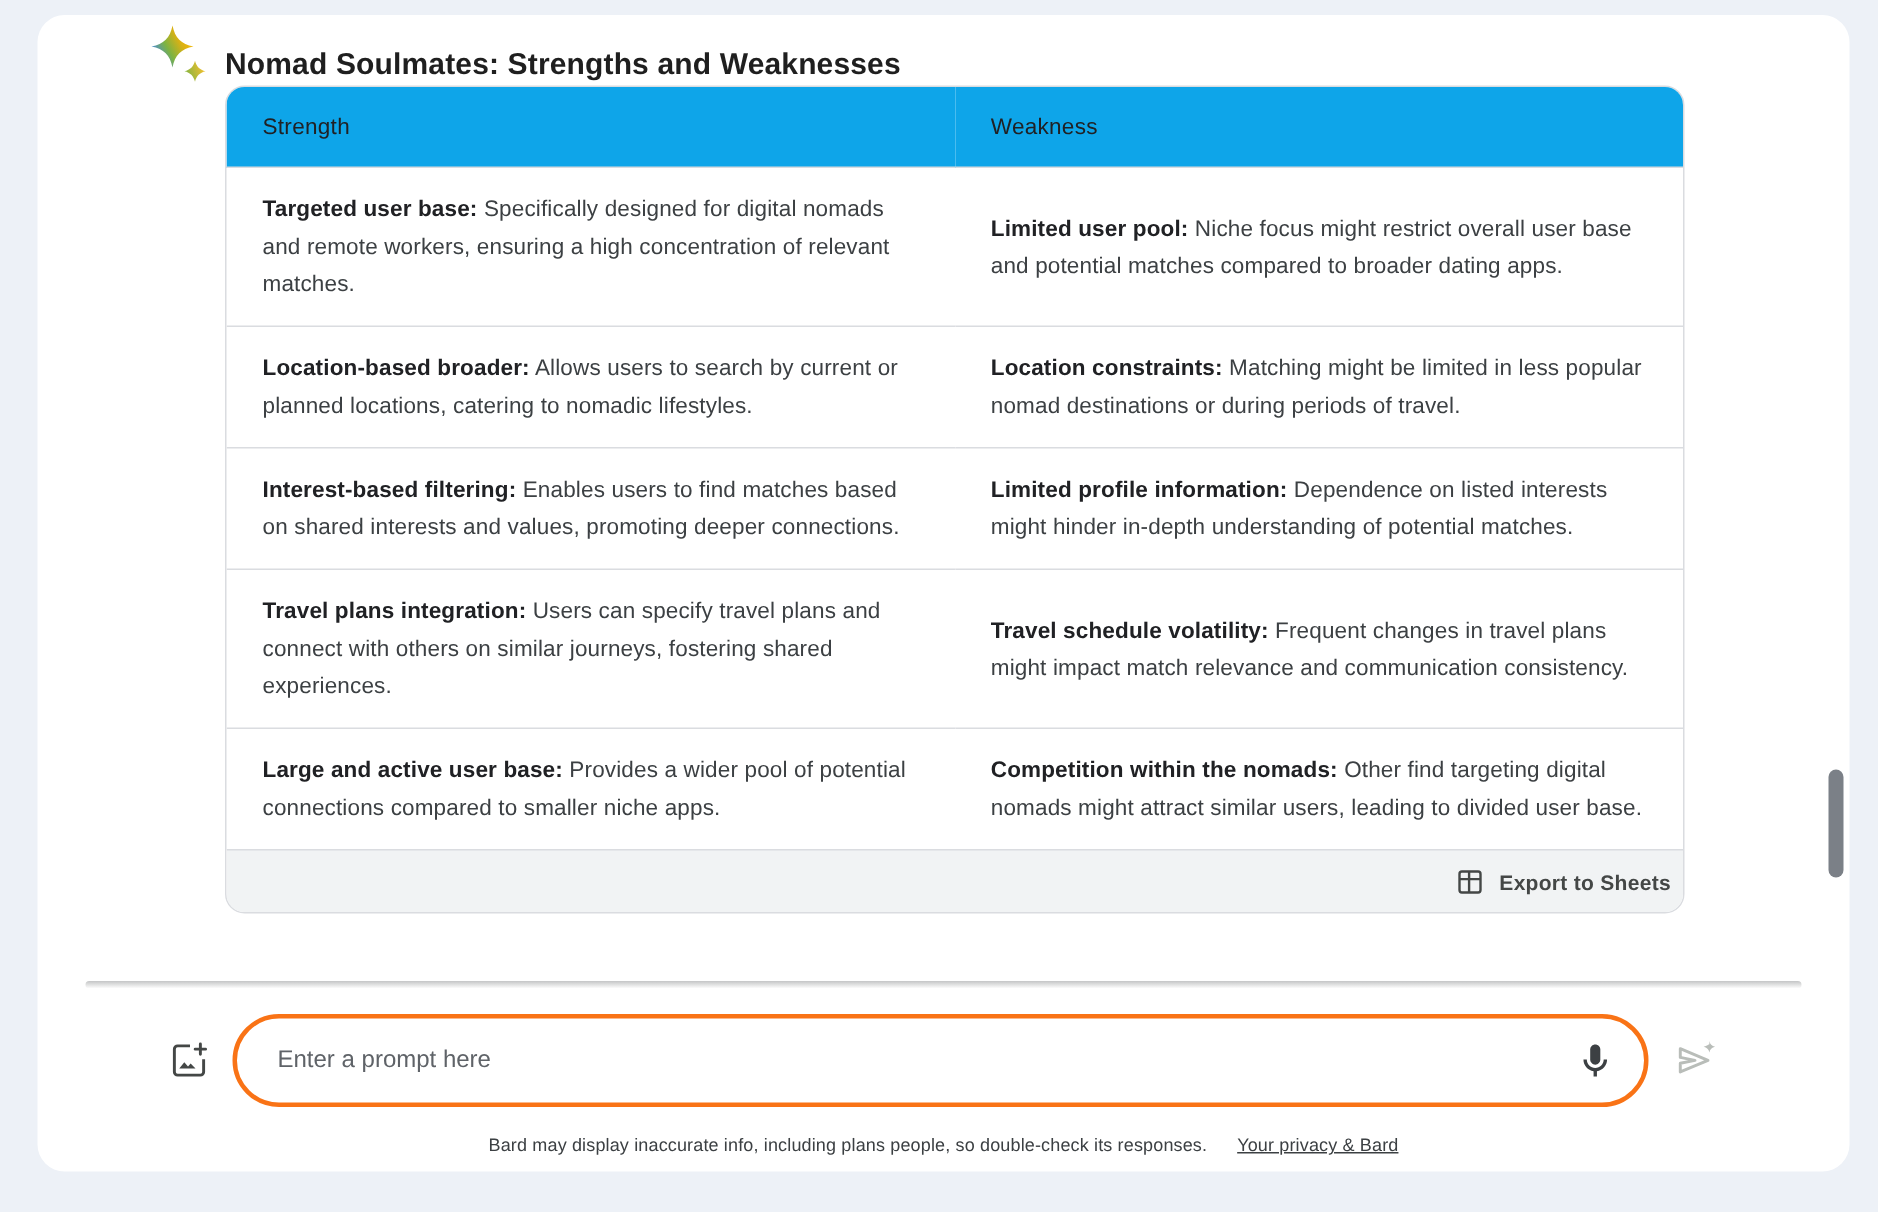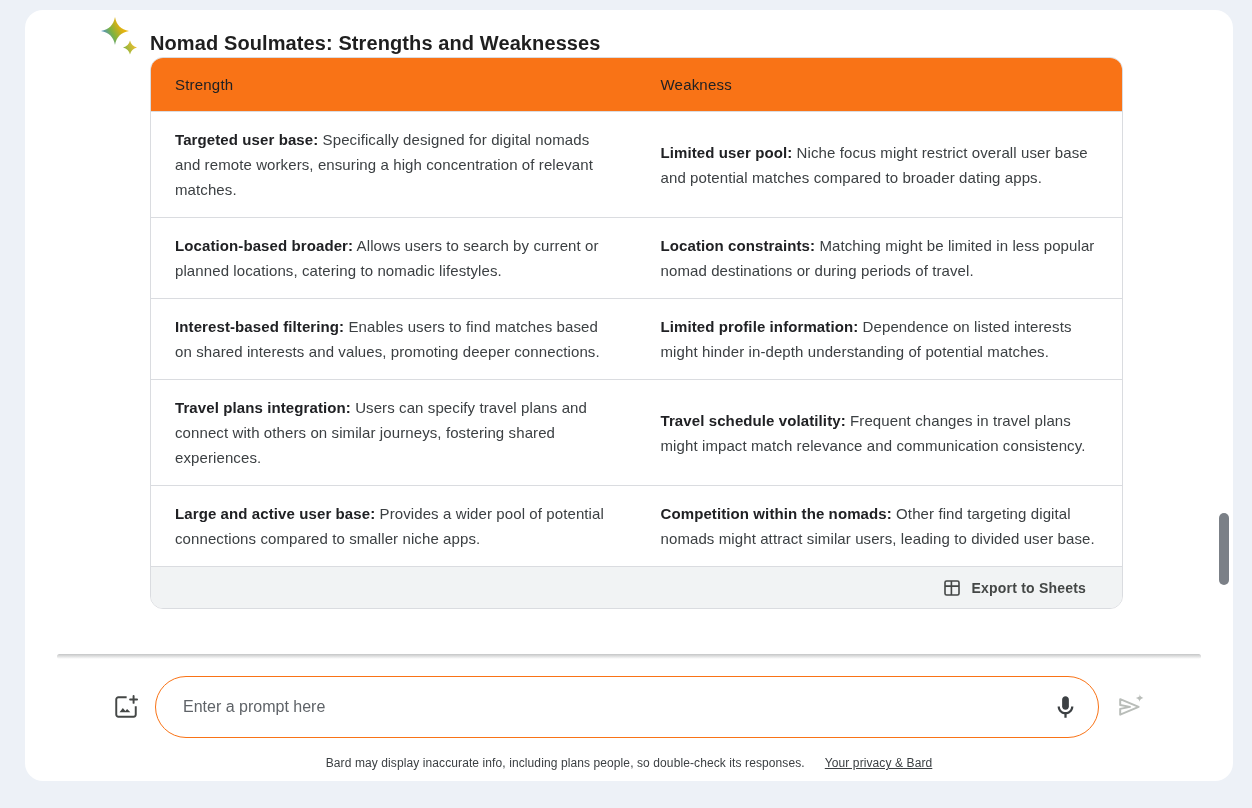--- a/index.html
+++ b/index.html
@@ -21,35 +21,35 @@
     position: absolute; left: 125px; top: 22px;
     font-size: 20px; font-weight: 700; color: #1f1f1f; letter-spacing: .1px;
   }
   .table-wrap {
     position: absolute; left: 125px; top: 47px; width: 973px;
     border: 1px solid #dadce0; border-radius: 13px;
     overflow: hidden; background: #fff;
   }
   table { width: 100%; border-collapse: collapse; }
   thead th {
-    background: #f97316;
+    background: #0ea5e9;
     text-align: left; font-size: 15px; font-weight: 500; color: #202124;
     padding: 18px 24px; border-bottom: 1px solid #dadce0;
     width: 50%; letter-spacing: .2px;
   }
   tbody td {
     padding: 15px 24px; vertical-align: middle;
     font-size: 15px; line-height: 25px; color: #3c4043; letter-spacing: .1px;
   }
   tbody tr + tr td { border-top: 1px solid #dadce0; }
   .term { font-weight: 700; color: #202124; }
   .table-footer {
     display: flex; justify-content: flex-end; align-items: center;
     background: #f1f3f4; border-top: 1px solid #dadce0;
-    height: 42px; padding: 0 36px;
+    height: 42px; padding: 0 8px;
   }
   .export-btn {
     display: flex; align-items: center; gap: 11px;
     background: none; border: none; cursor: pointer;
     font-family: "Liberation Sans", sans-serif;
     font-size: 14px; font-weight: 600; color: #444746; letter-spacing: .2px;
   }
   .scroll-shadow {
     position: absolute; left: 32px; right: 32px; top: 644px; height: 5px;
     background: linear-gradient(to bottom, rgba(60,64,67,.30), rgba(60,64,67,0));
@@ -59,21 +59,21 @@
     position: absolute; left: 88px; top: 666px; width: 1032px; height: 62px;
     display: flex; align-items: center;
   }
   .img-btn {
     width: 26px; height: 26px; margin-right: 16px;
     background: none; border: none; cursor: pointer; padding: 0;
     display: flex; align-items: center; justify-content: center; flex: none;
   }
   .prompt-pill {
     flex: 1; height: 62px;
-    border: 1px solid #f97316; border-radius: 31px;
+    border: 3px solid #f97316; border-radius: 31px;
     display: flex; align-items: center;
     padding: 0 16px 0 27px; background: #fff;
   }
   .prompt-input {
     flex: 1; border: none; outline: none; background: transparent;
     font-family: "Liberation Sans", sans-serif;
     font-size: 16px; color: #1f1f1f;
   }
   .prompt-input::placeholder { color: #5f6368; opacity: 1; }
   .mic-btn, .send-btn {

